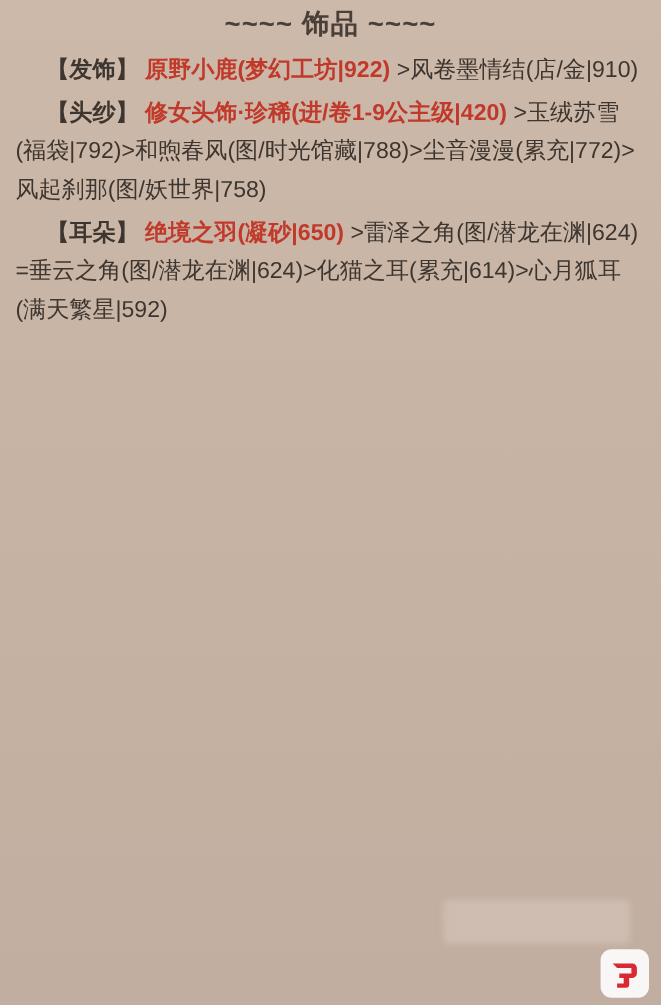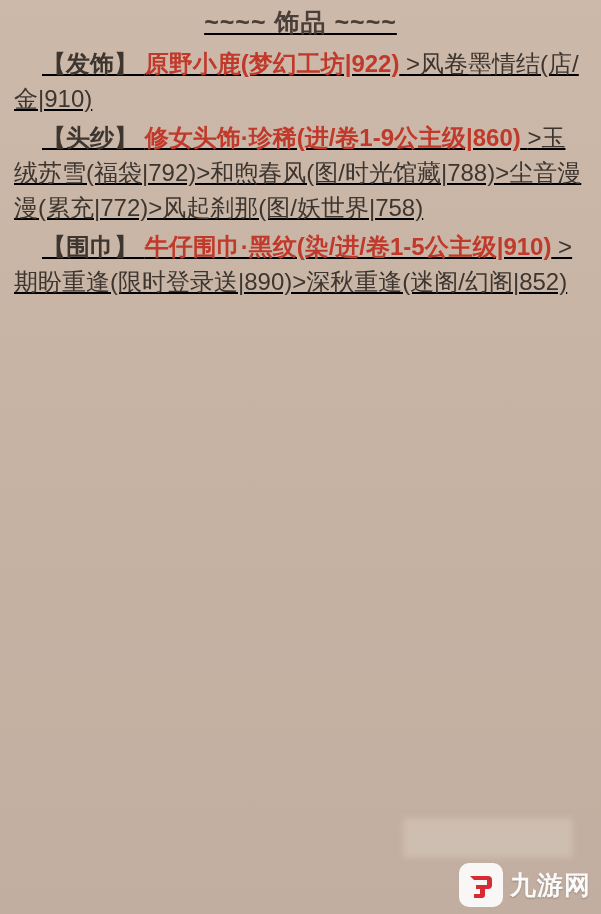--- a/index.html
+++ b/index.html
@@ -14,34 +14,33 @@
     overflow: hidden;
     position: relative;
   }
   .page {
     width: 601px;
     height: 914px;
     position: relative;
     background: linear-gradient(180deg, #cdb9a9 0%, #c7b4a4 40%, #c2aea0 100%);
     box-sizing: border-box;
     padding: 0 14px;
-    text-decoration: underline;
   }
   .title {
     text-align: center;
     font-size: 25px;
     font-weight: bold;
     color: #4a3f38;
     letter-spacing: 1px;
     padding-top: 4px;
     padding-bottom: 6px;
     line-height: 36px;
   }
   .entry {
-    font-size: 24px;
+    font-size: 21px;
     line-height: 35px;
     color: #3d352f;
     margin-bottom: 4px;
     text-indent: 28px;
     word-break: break-all;
   }
   .cat {
     color: #3d352f;
     font-weight: bold;
   }
@@ -93,41 +92,40 @@
   <div class="title">~~~~ 饰品 ~~~~</div>
 
   <div class="entry">
     <span class="cat">【发饰】</span>
     <span class="hl">原野小鹿(梦幻工坊|922)</span>
     <span class="rest">&gt;风卷墨情结(店/金|910)</span>
   </div>
 
   <div class="entry">
     <span class="cat">【头纱】</span>
-    <span class="hl">修女头饰·珍稀(进/卷1-9公主级|860)</span>
+    <span class="hl">修女头饰·珍稀(进/卷1-9公主级|420)</span>
     <span class="rest">&gt;玉绒苏雪(福袋|792)&gt;和煦春风(图/时光馆藏|788)&gt;尘音漫漫(累充|772)&gt;风起刹那(图/妖世界|758)</span>
   </div>
 
 
+  <div class="entry">
+    <span class="cat">【耳朵】</span>
+    <span class="hl">绝境之羽(凝砂|650)</span>
+    <span class="rest">&gt;雷泽之角(图/潜龙在渊|624)=垂云之角(图/潜龙在渊|624)&gt;化猫之耳(累充|614)&gt;心月狐耳(满天繁星|592)</span>
+  </div>
 
 
-  <div class="entry">
-    <span class="cat">【围巾】</span>
-    <span class="hl">牛仔围巾·黑纹(染/进/卷1-5公主级|910)</span>
-    <span class="rest">&gt;期盼重逢(限时登录送|890)&gt;深秋重逢(迷阁/幻阁|852)</span>
-  </div>
 
 
 
   <div class="blur-band"></div>
 
   <div class="watermark">
     <span class="wm-logo">
       <svg width="46" height="46" viewBox="0 0 46 46" xmlns="http://www.w3.org/2000/svg">
         <rect x="1" y="1" width="44" height="44" rx="10" fill="#ffffff" opacity="0.95"></rect>
         <path d="M12 14 h18 a4 4 0 0 1 4 4 v5 a4 4 0 0 1 -4 4 h-12 v-4 h11 v-5 h-13 z" fill="#d9232d"></path>
         <path d="M22 27 h5 v6 a3 3 0 0 1 -3 3 h-8 v-4 h6 z" fill="#d9232d"></path>
       </svg>
     </span>
-    <span class="wm-text">九游网</span>
   </div>
 
 </div>
 
 </body></html>

